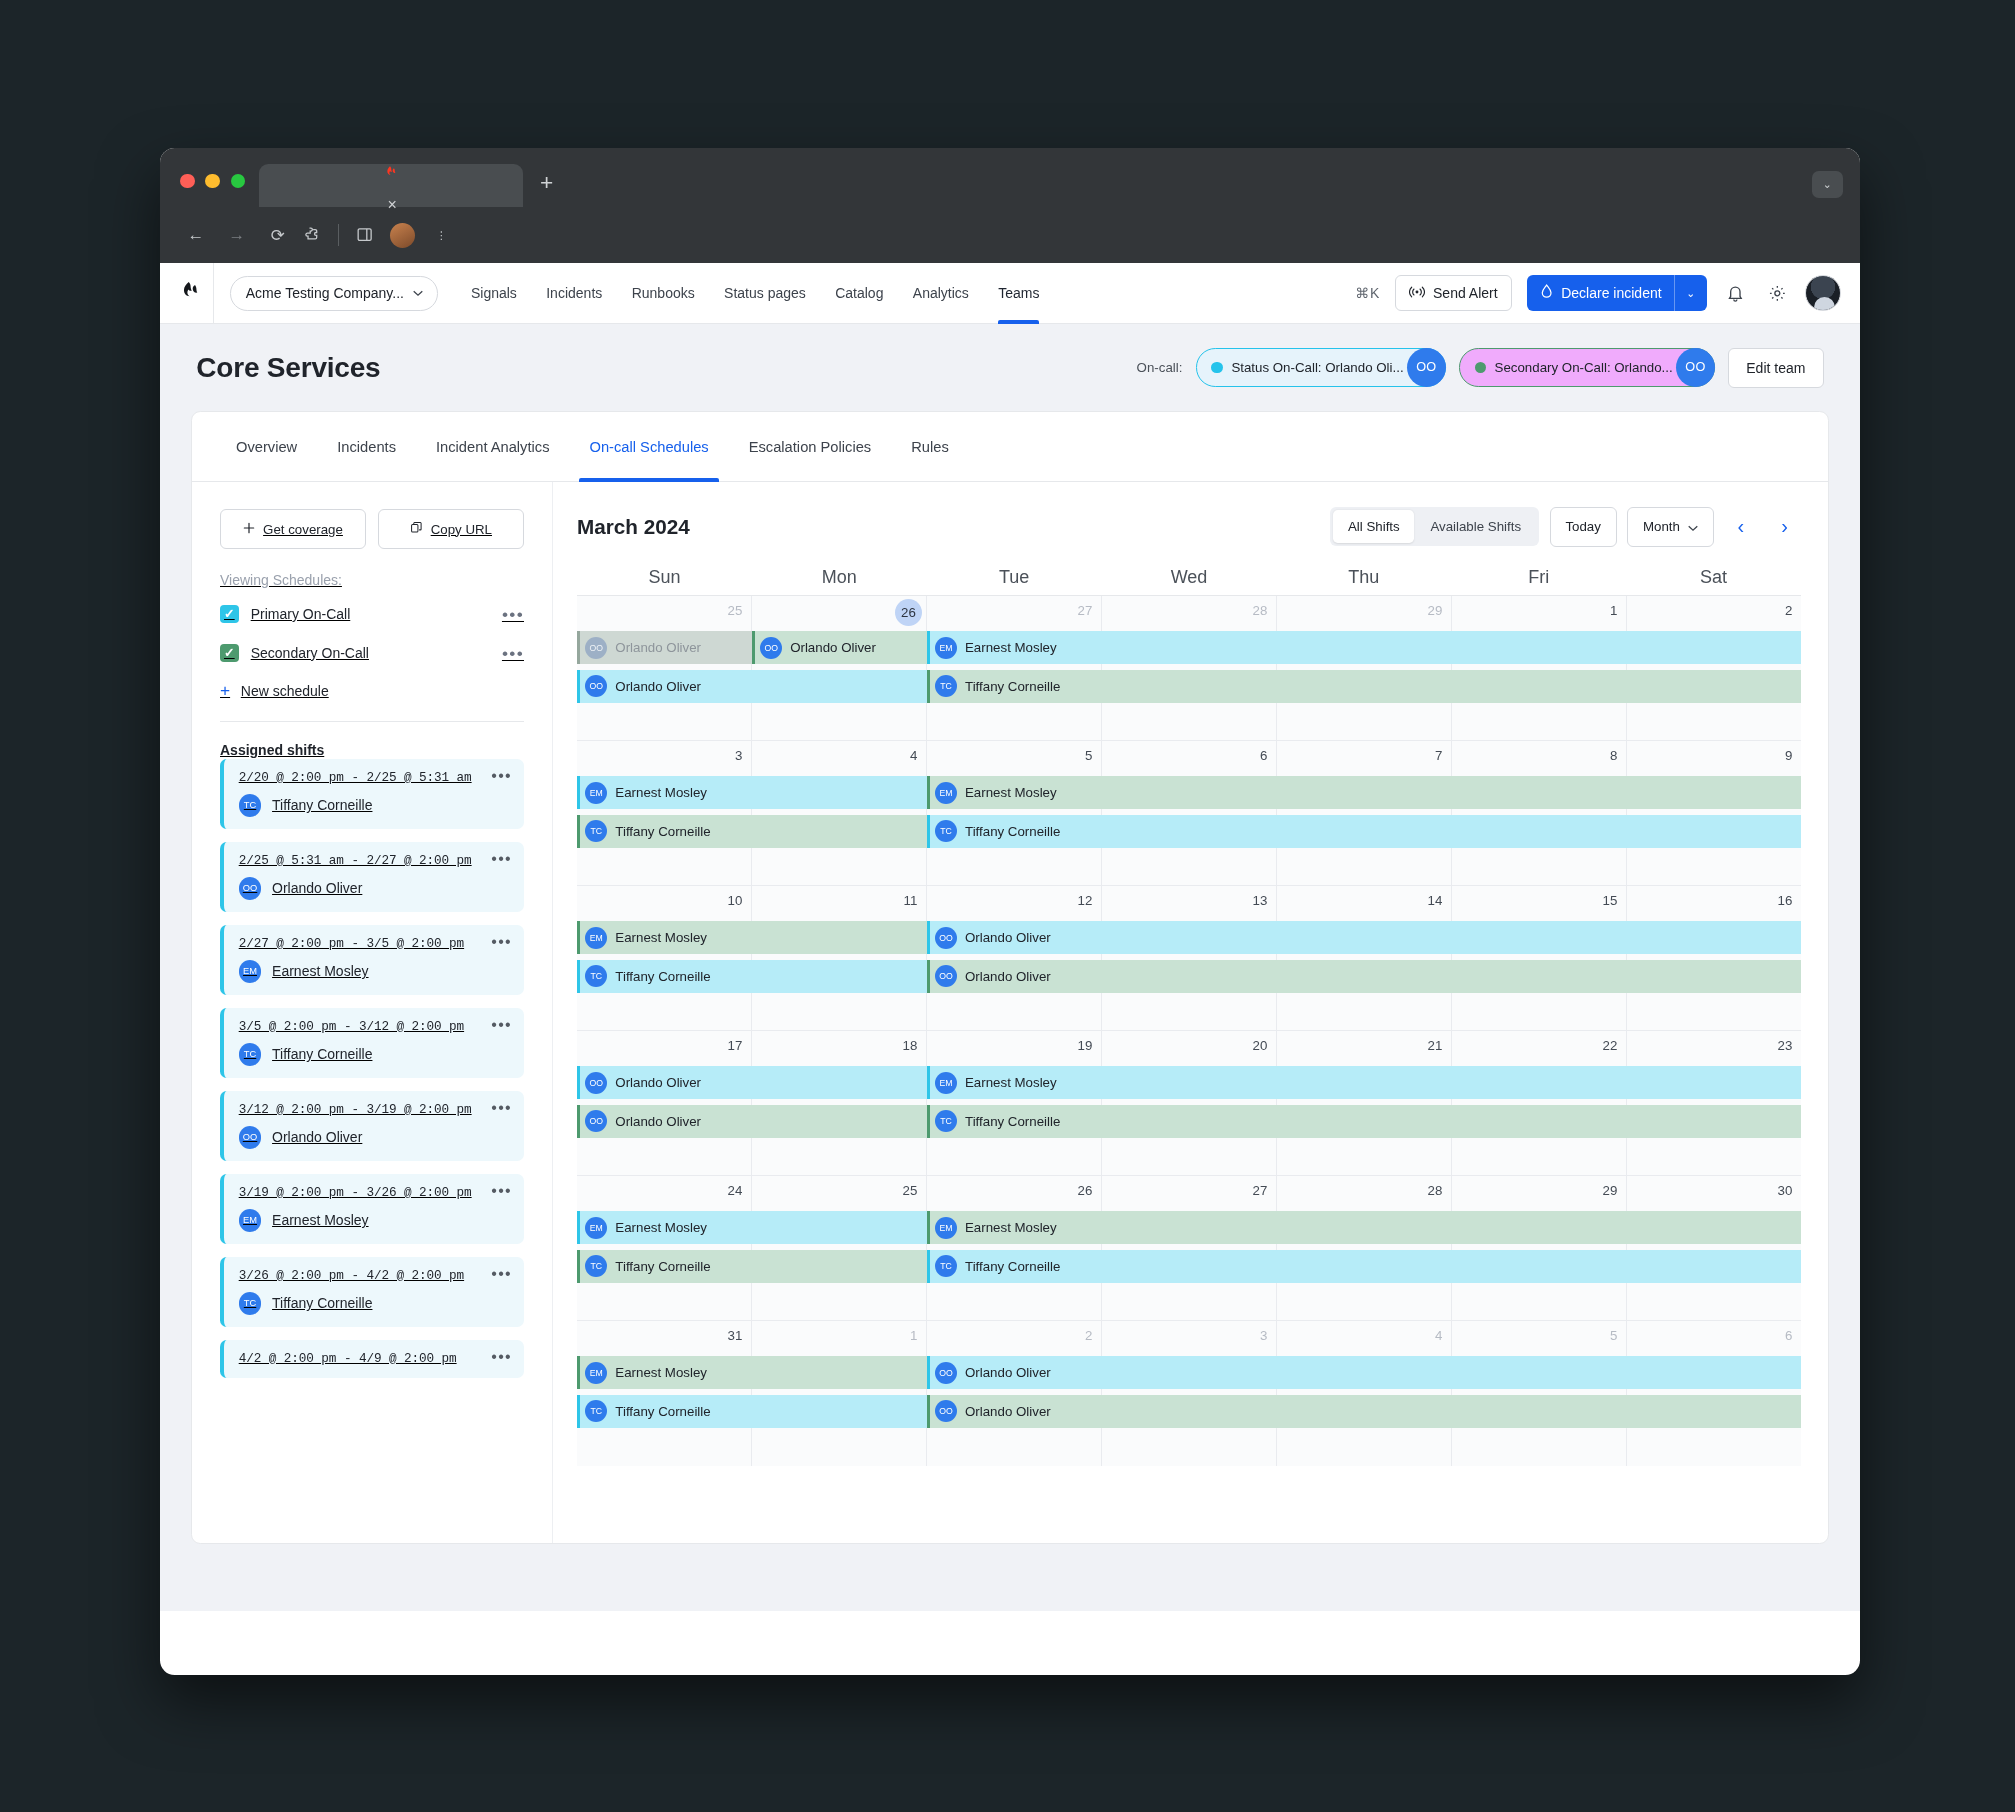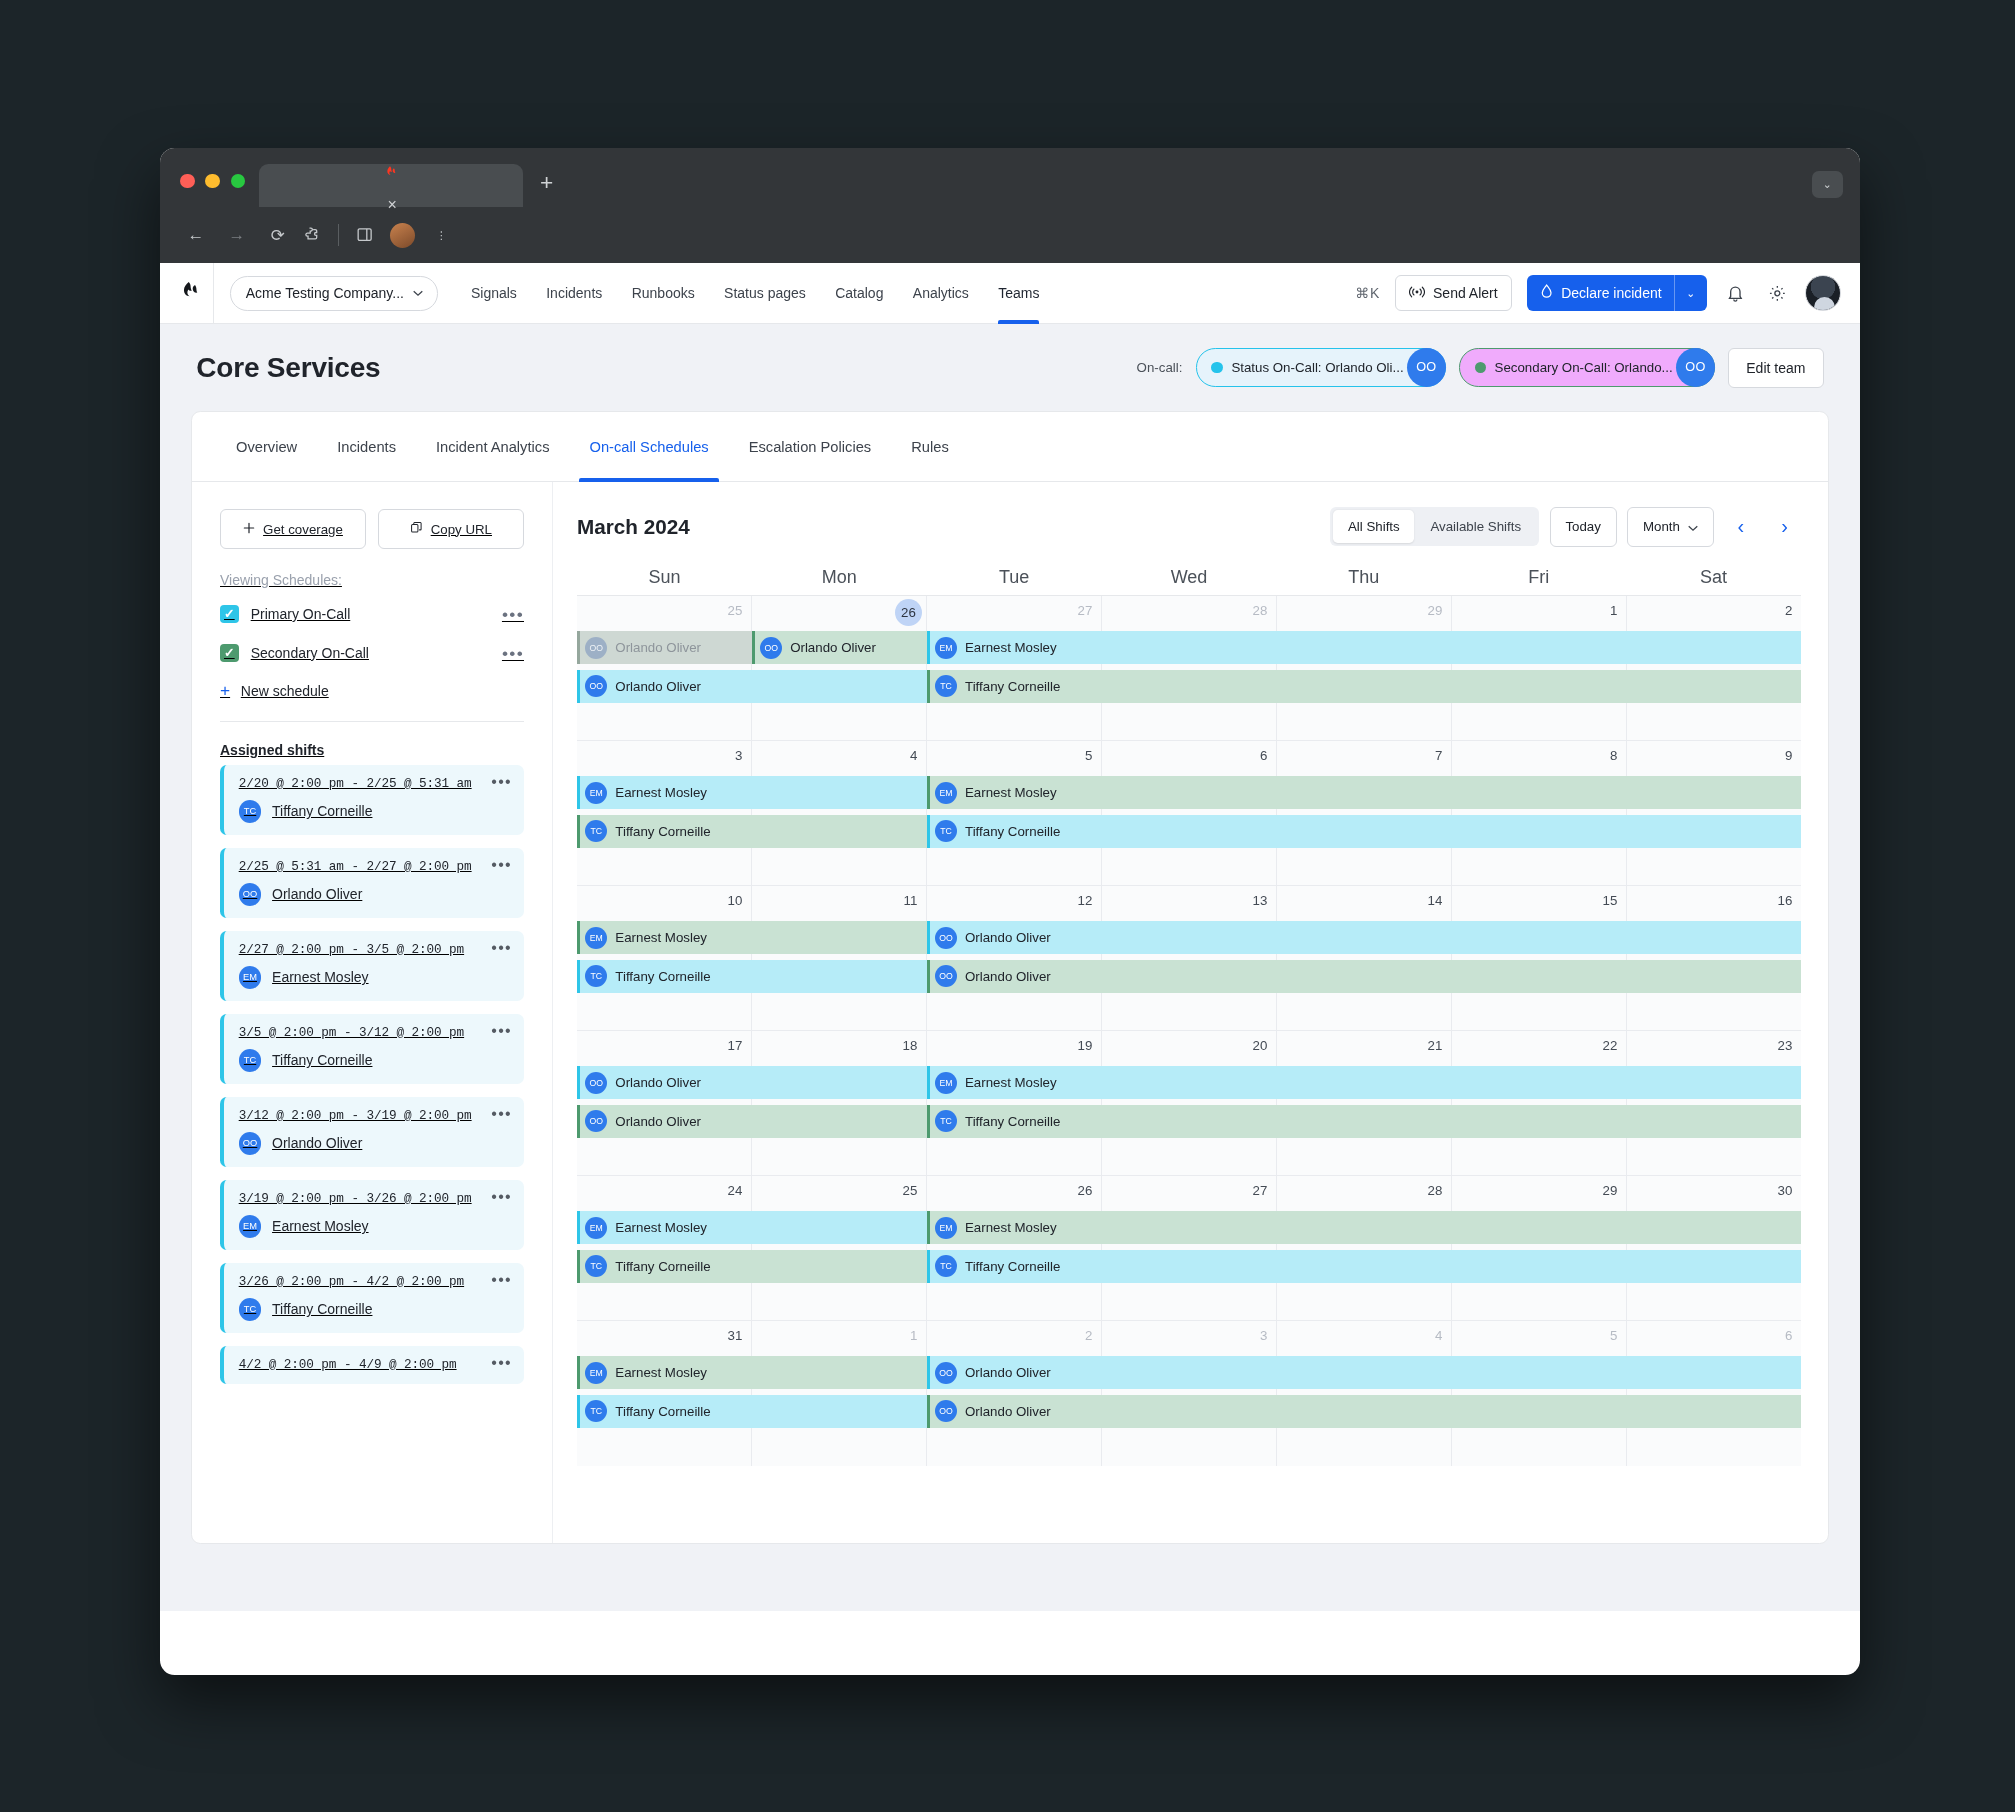--- a/index.html
+++ b/index.html
@@ -188,21 +188,21 @@
     width: 18.7px; height: 18.7px; border-radius: 4px; margin-right: 12px;
     display: flex; align-items: center; justify-content: center;
     color: #fff; font-size: 12.7px; font-weight: 700;
   }
   .cbx.cyan { background: #2ec5e8; } .cbx.green { background: #4d9a6e; }
   .sched-name { font-size: 14px; color: #20242b; }
   .dots { margin-left: auto; color: #6b7280; font-size: 17.3px; letter-spacing: 1.3px; line-height: 0.6; }
   .new-sched { display: flex; align-items: center; gap: 10.7px; height: 37px; font-size: 14px; color: #20242b; }
   .new-sched .plus { color: #1660ec; font-size: 17.3px; }
   .side-sep { height: 0.7px; background: #e6e8eb; margin: 12px 0 0 0; }
-  .assigned-title { font-size: 14px; color: #20242b; font-weight: 600; margin: 20px 0 7px 0; }
+  .assigned-title { font-size: 14px; color: #20242b; font-weight: 600; margin: 20px 0 1px 0; }
   .shift-card {
     background: #edf8fc; border-radius: 6.7px; border-left: 4.7px solid #2ec5e8;
     padding: 10.7px 12px 12px 14.7px; margin-bottom: 13.3px; position: relative;
   }
   .shift-time {
     font-family: "Liberation Mono", monospace; font-size: 12.7px; color: #20242b;
     letter-spacing: -0.1px;
   }
   .shift-dots { position: absolute; right: 12px; top: 12px; color: #555b63; font-size: 16px; letter-spacing: 1.3px; line-height: .6; }
   .shift-person { display: flex; align-items: center; gap: 10.7px; margin-top: 9.3px; }

